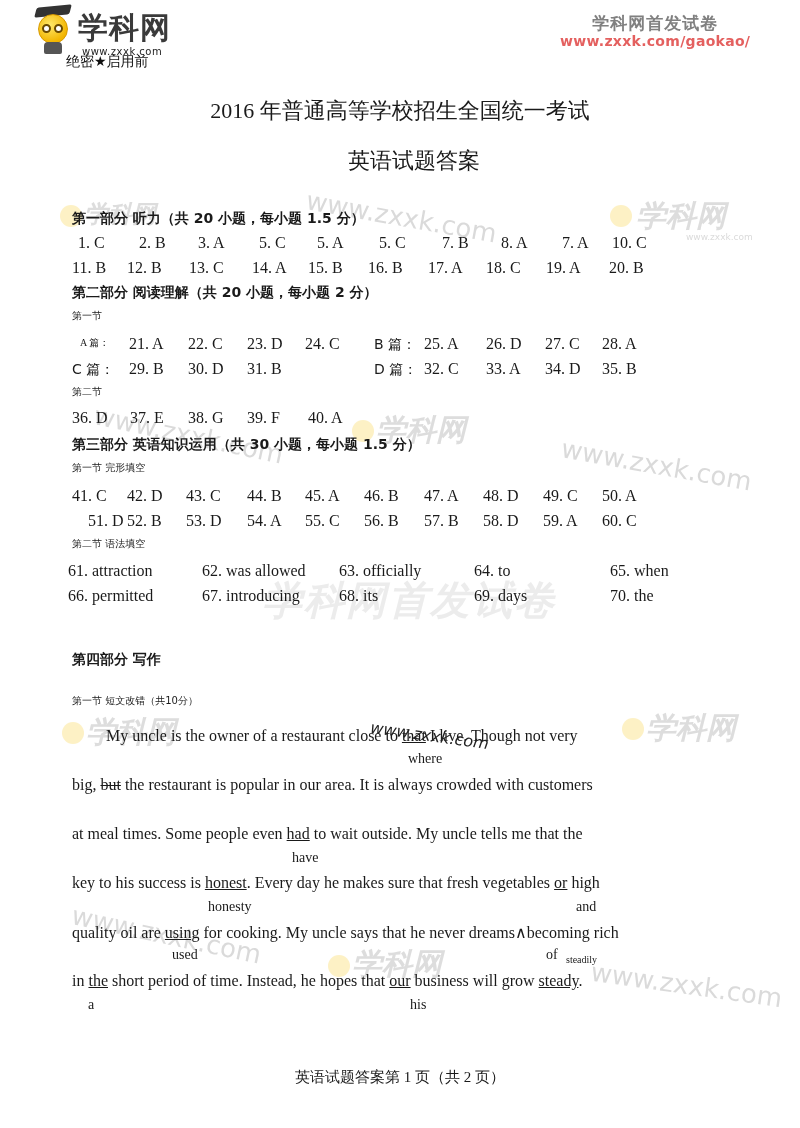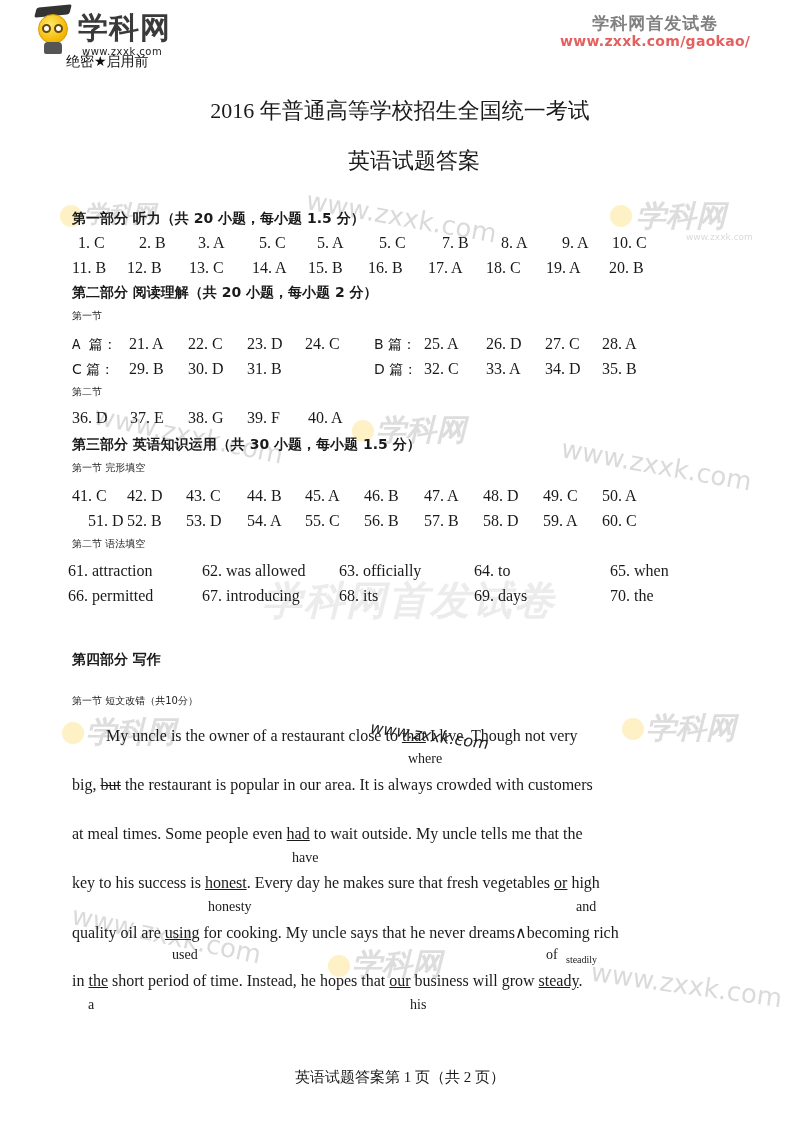--- a/index.html
+++ b/index.html
@@ -109,40 +109,40 @@
 <div class="abs sec" style="top:210px">第一部分  听力（共 20 小题，每小题 1.5 分）</div>
 <div class="abs row" style="top:234px">
   <span style="left:6px">1. C</span>
   <span style="left:67px">2. B</span>
   <span style="left:126px">3. A</span>
   <span style="left:187px">5. C</span>
   <span style="left:245px">5. A</span>
   <span style="left:307px">5. C</span>
   <span style="left:370px">7. B</span>
   <span style="left:429px">8. A</span>
-  <span style="left:490px">9. A</span>
+  <span style="left:490px">7. A</span>
   <span style="left:540px">10. C</span>
 </div>
 <div class="abs row" style="top:259px">
   <span style="left:0px">11. B</span>
   <span style="left:55px">12. B</span>
   <span style="left:117px">13. C</span>
   <span style="left:180px">14. A</span>
   <span style="left:236px">15. B</span>
   <span style="left:296px">16. B</span>
   <span style="left:356px">17. A</span>
   <span style="left:414px">18. C</span>
   <span style="left:474px">19. A</span>
   <span style="left:537px">20. B</span>
 </div>
 
 <div class="abs sec" style="top:284px">第二部分  阅读理解（共 20 小题，每小题 2 分）</div>
 <div class="abs sub" style="top:309px">第一节</div>
 <div class="abs row" style="top:335px">
-  <span style="left:0px;font-family:Liberation Mono, monospace;font-size:14px;top:1px">A 篇：</span>
+  <span style="left:8px;font-family:Liberation Serif, serif;font-size:10px;top:1px">A 篇：</span>
   <span style="left:57px">21. A</span>
   <span style="left:116px">22. C</span>
   <span style="left:175px">23. D</span>
   <span style="left:233px">24. C</span>
   <span style="left:302px;font-family:'DejaVu Sans',sans-serif;font-size:14px;top:1px">B 篇：</span>
   <span style="left:352px">25. A</span>
   <span style="left:414px">26. D</span>
   <span style="left:473px">27. C</span>
   <span style="left:530px">28. A</span>
 </div>

